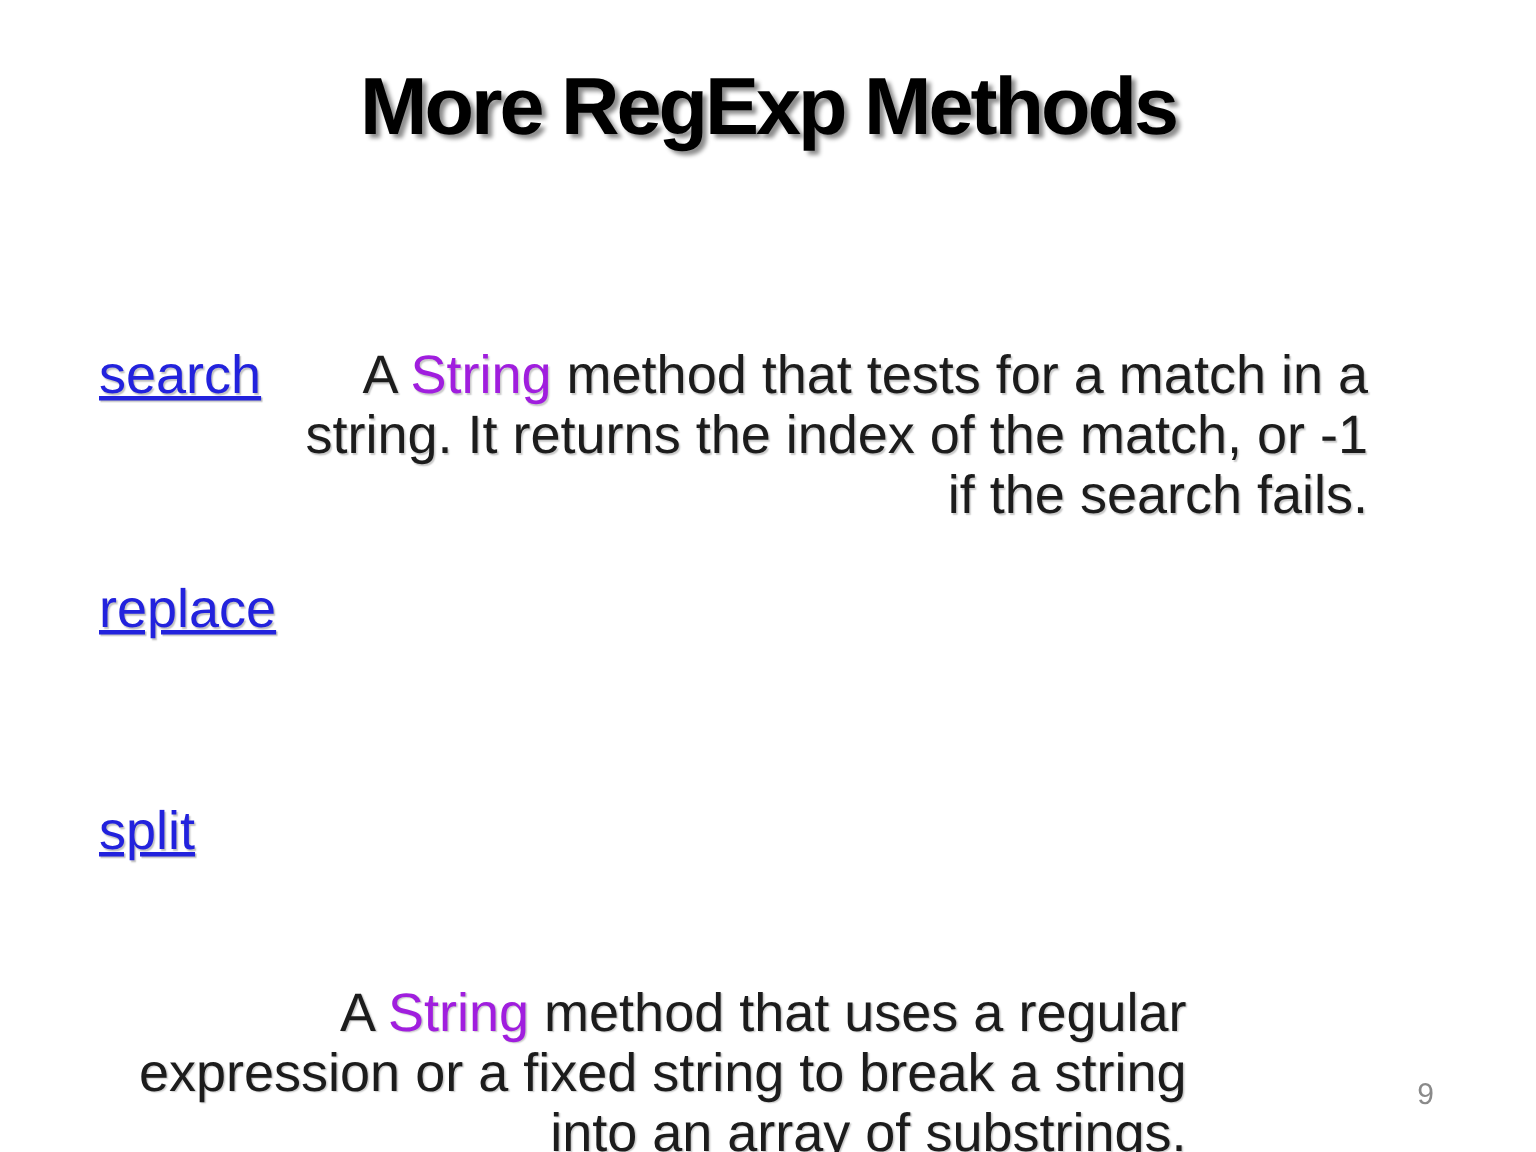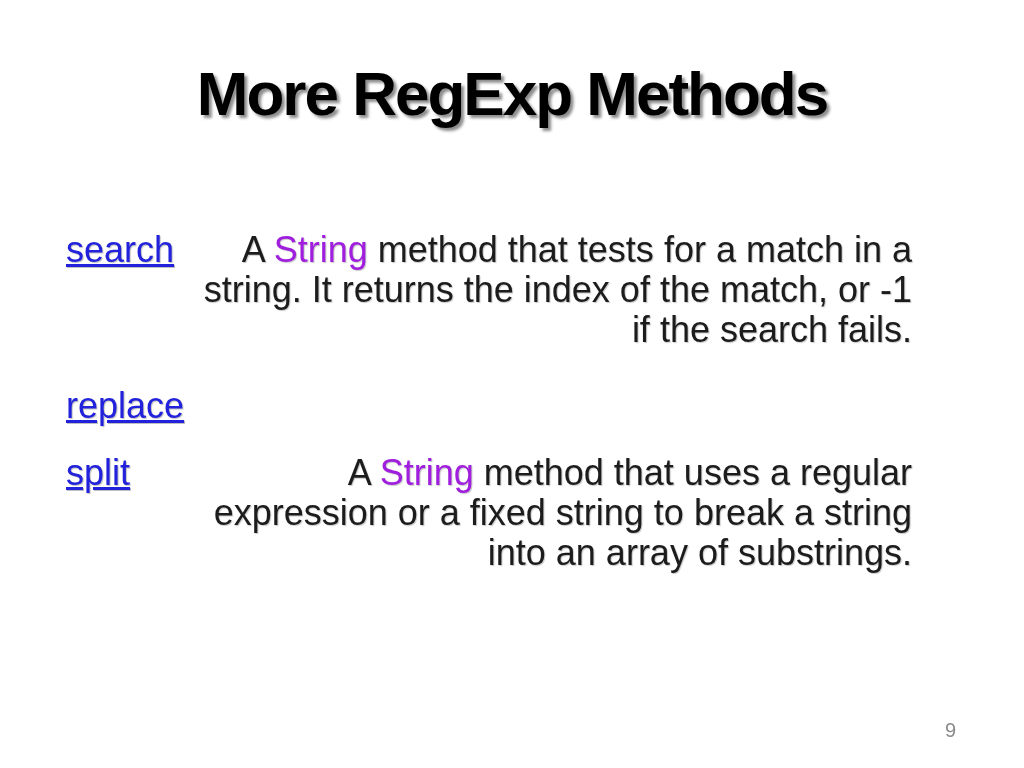--- a/index.html
+++ b/index.html
@@ -10,44 +10,44 @@
   .slide {
     position: relative;
     width: 1024px;
     height: 768px;
     background: var(--bg, #ffffff);
     font-family: "Liberation Sans", sans-serif;
     overflow: hidden;
   }
   .slide-title {
     position: absolute;
-    top: 58px;
+    top: 40px;
     left: 0;
     width: 100%;
     text-align: center;
-    font-size: 62px;
+    font-size: 54px;
     font-weight: 700;
     letter-spacing: -2px;
     color: var(--title, #000000);
     text-shadow: 3px 3px 3px rgba(0,0,0,0.45);
     white-space: nowrap;
   }
   .methods {
     position: absolute;
     left: 66px;
     top: 230px;
     width: 880px;
   }
   .method-row {
     display: flex;
     align-items: flex-start;
     font-size: 36px;
     line-height: 40px;
   }
-  .method-row + .method-row { margin-top: 36px; }
+  .method-row + .method-row { margin-top: 36px; flex-direction: column; }
   .method-row:nth-of-type(3) { margin-top: 27px; }
   .method-term {
     flex: 0 0 121px;
     width: 121px;
   }
   .method-link {
     color: var(--link, #2222dd);
     text-decoration: underline;
     cursor: pointer;
     text-shadow: 1px 1px 1px rgba(0,0,0,0.25);

